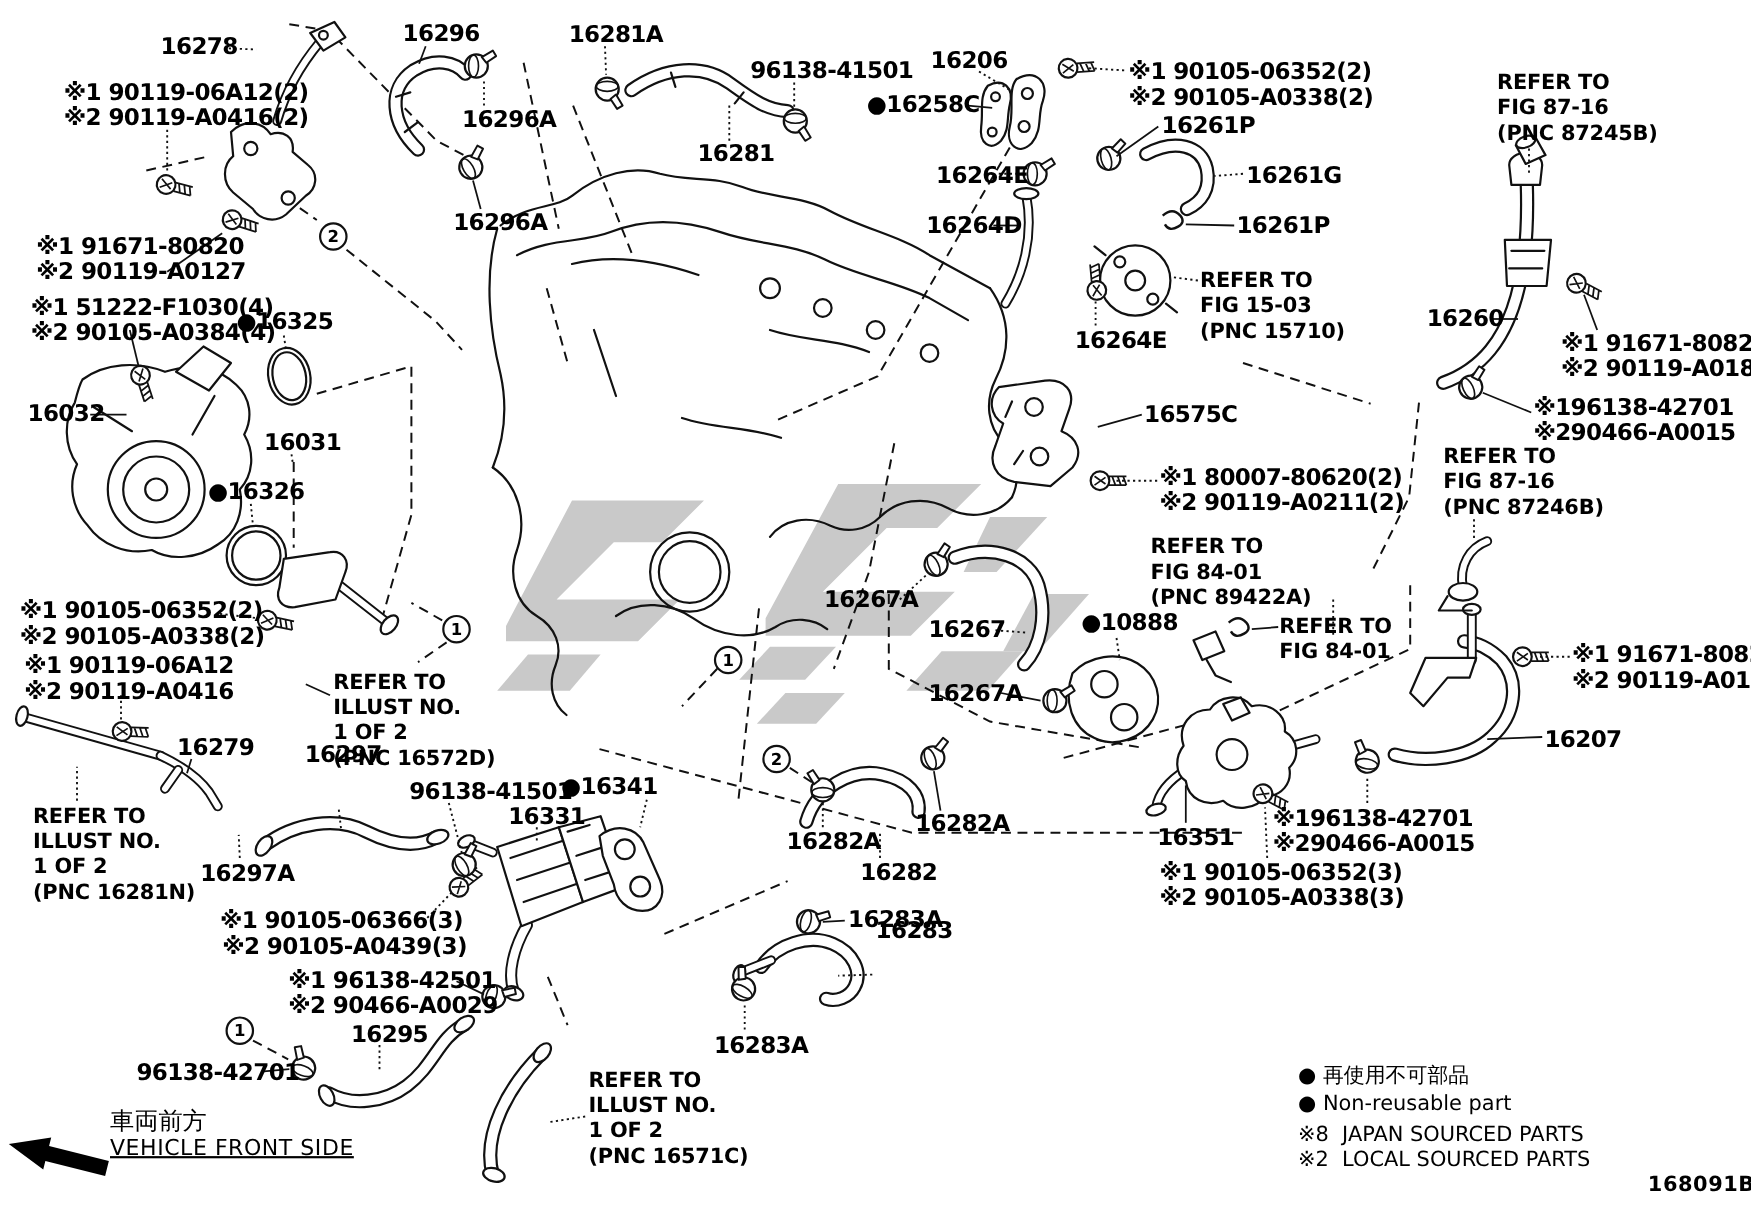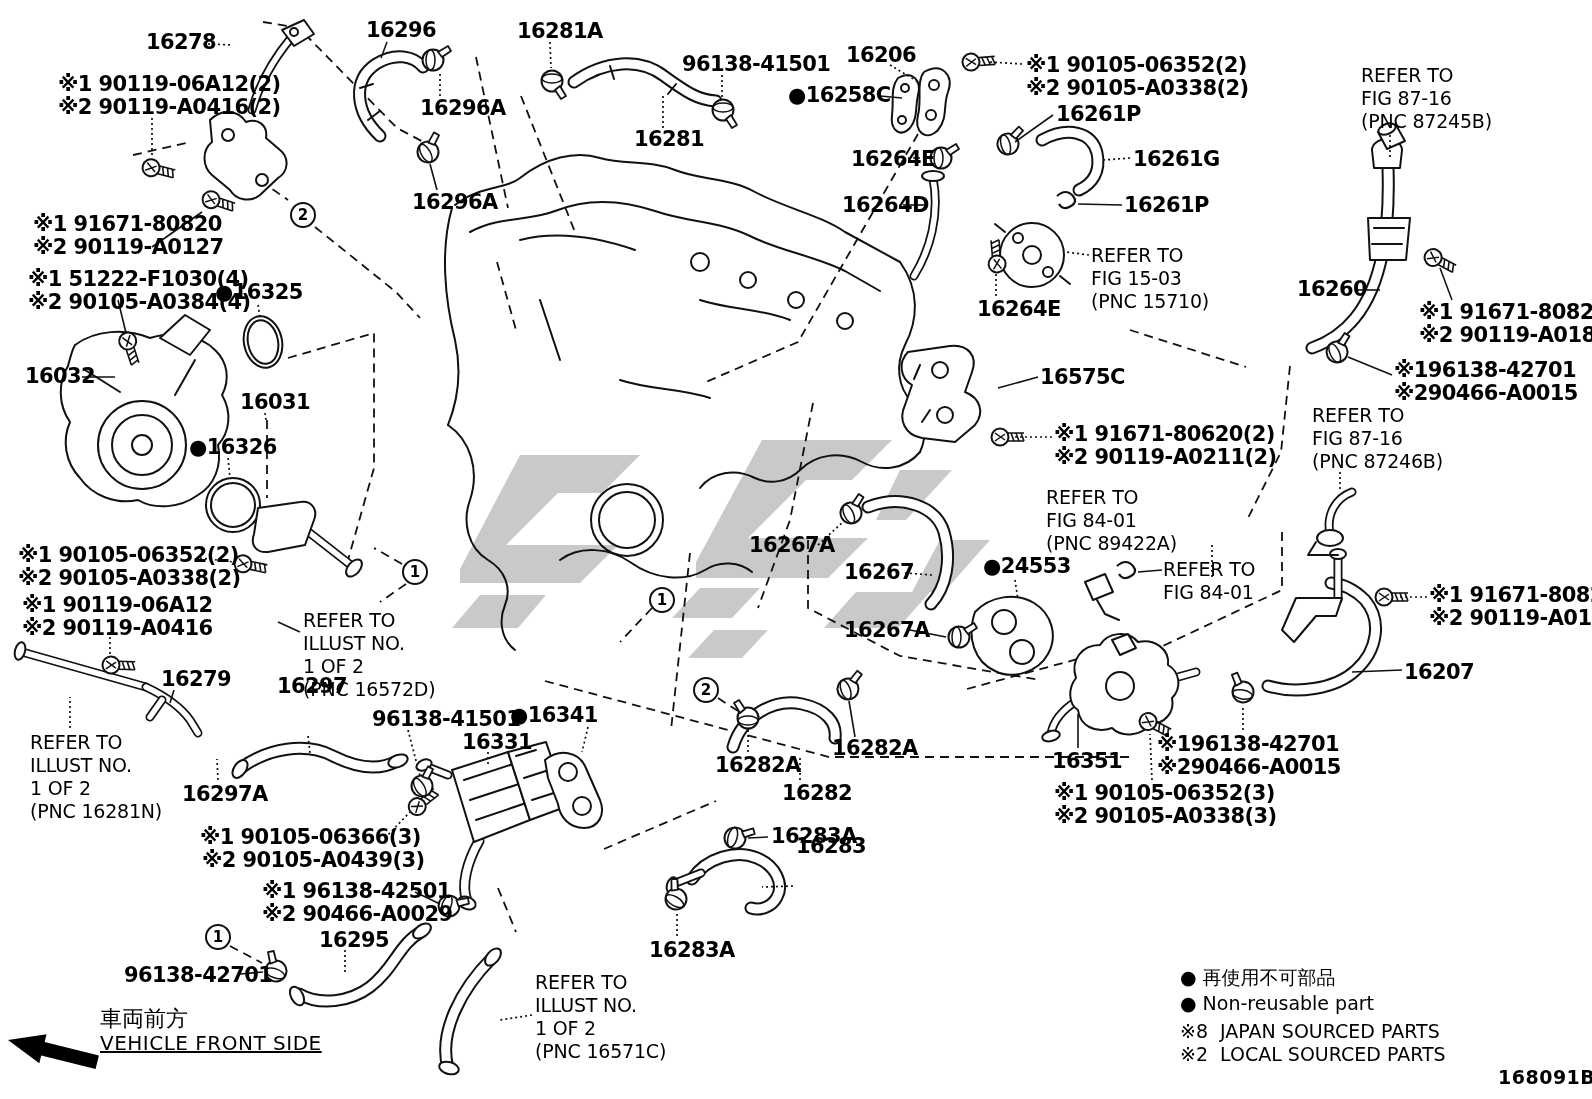--- a/index.html
+++ b/index.html
@@ -1,21 +1,21 @@
 <!DOCTYPE html>
 <html><head>
 <meta charset="utf-8">
 <style>
   html,body{margin:0;padding:0;background:#fff;}
   #stage{position:relative;width:1592px;height:1099px;background:#fff;overflow:hidden;
          font-family:"DejaVu Sans",sans-serif;color:#000;}
   #art{position:absolute;left:0;top:0;z-index:1;}
   .lbl{position:absolute;z-index:3;font-weight:700;font-size:21px;line-height:21px;
        letter-spacing:-0.6px;white-space:pre;}
-  .ref{position:absolute;z-index:3;font-weight:400;font-size:19px;line-height:23px;
+  .ref{position:absolute;z-index:3;font-weight:700;font-size:19px;line-height:23px;
        white-space:pre-line;letter-spacing:-0.2px;}
   .legend-line{position:absolute;z-index:3;font-weight:400;font-size:19px;white-space:pre;}
   .footer{position:absolute;z-index:3;font-weight:700;font-size:19px;letter-spacing:0.5px;}
   .vf-jp{position:absolute;z-index:3;font-weight:400;font-size:22px;}
   .vf-en{position:absolute;z-index:3;font-weight:400;font-size:20px;letter-spacing:0.5px;text-decoration:underline;}
   .callout{position:absolute;z-index:3;width:26px;height:26px;border:2px solid #111;
            border-radius:50%;box-sizing:border-box;background:#fff;font-weight:700;
            font-size:15px;display:flex;align-items:center;justify-content:center;}
   
   .ln{stroke:#111;stroke-width:2;fill:none;stroke-linejoin:round;stroke-linecap:round}
@@ -449,23 +449,23 @@
 <div class="lbl" style="left:462px;top:732px">16331</div>
 <div class="lbl" style="left:200px;top:827px">※1 90105-06366(3)</div>
 <div class="lbl" style="left:202px;top:850px">※2 90105-A0439(3)</div>
 <div class="lbl" style="left:262px;top:881px">※1 96138-42501</div>
 <div class="lbl" style="left:262px;top:904px">※2 90466-A0029</div>
 <div class="lbl" style="left:319px;top:930px">16295</div>
 <div class="lbl" style="left:124px;top:965px">96138-42701</div>
 <div class="lbl" style="left:749px;top:535px">16267A</div>
 <div class="lbl" style="left:844px;top:562px">16267</div>
 <div class="lbl" style="left:844px;top:620px">16267A</div>
-<div class="lbl" style="left:983px;top:556px">●24553</div>
+<div class="lbl" style="left:983px;top:556px">●10888</div>
 <div class="lbl" style="left:1040px;top:367px">16575C</div>
-<div class="lbl" style="left:1054px;top:424px">※1 91671-80620(2)</div>
+<div class="lbl" style="left:1054px;top:424px">※1 80007-80620(2)</div>
 <div class="lbl" style="left:1054px;top:447px">※2 90119-A0211(2)</div>
 <div class="lbl" style="left:977px;top:299px">16264E</div>
 <div class="lbl" style="left:1297px;top:279px">16260</div>
 <div class="lbl" style="left:1419px;top:302px">※1 91671-80825</div>
 <div class="lbl" style="left:1419px;top:325px">※2 90119-A0184</div>
 <div class="lbl" style="left:1394px;top:360px">※196138-42701</div>
 <div class="lbl" style="left:1394px;top:383px">※290466-A0015</div>
 <div class="lbl" style="left:1429px;top:585px">※1 91671-80825</div>
 <div class="lbl" style="left:1429px;top:608px">※2 90119-A0184</div>
 <div class="lbl" style="left:1404px;top:662px">16207</div>

